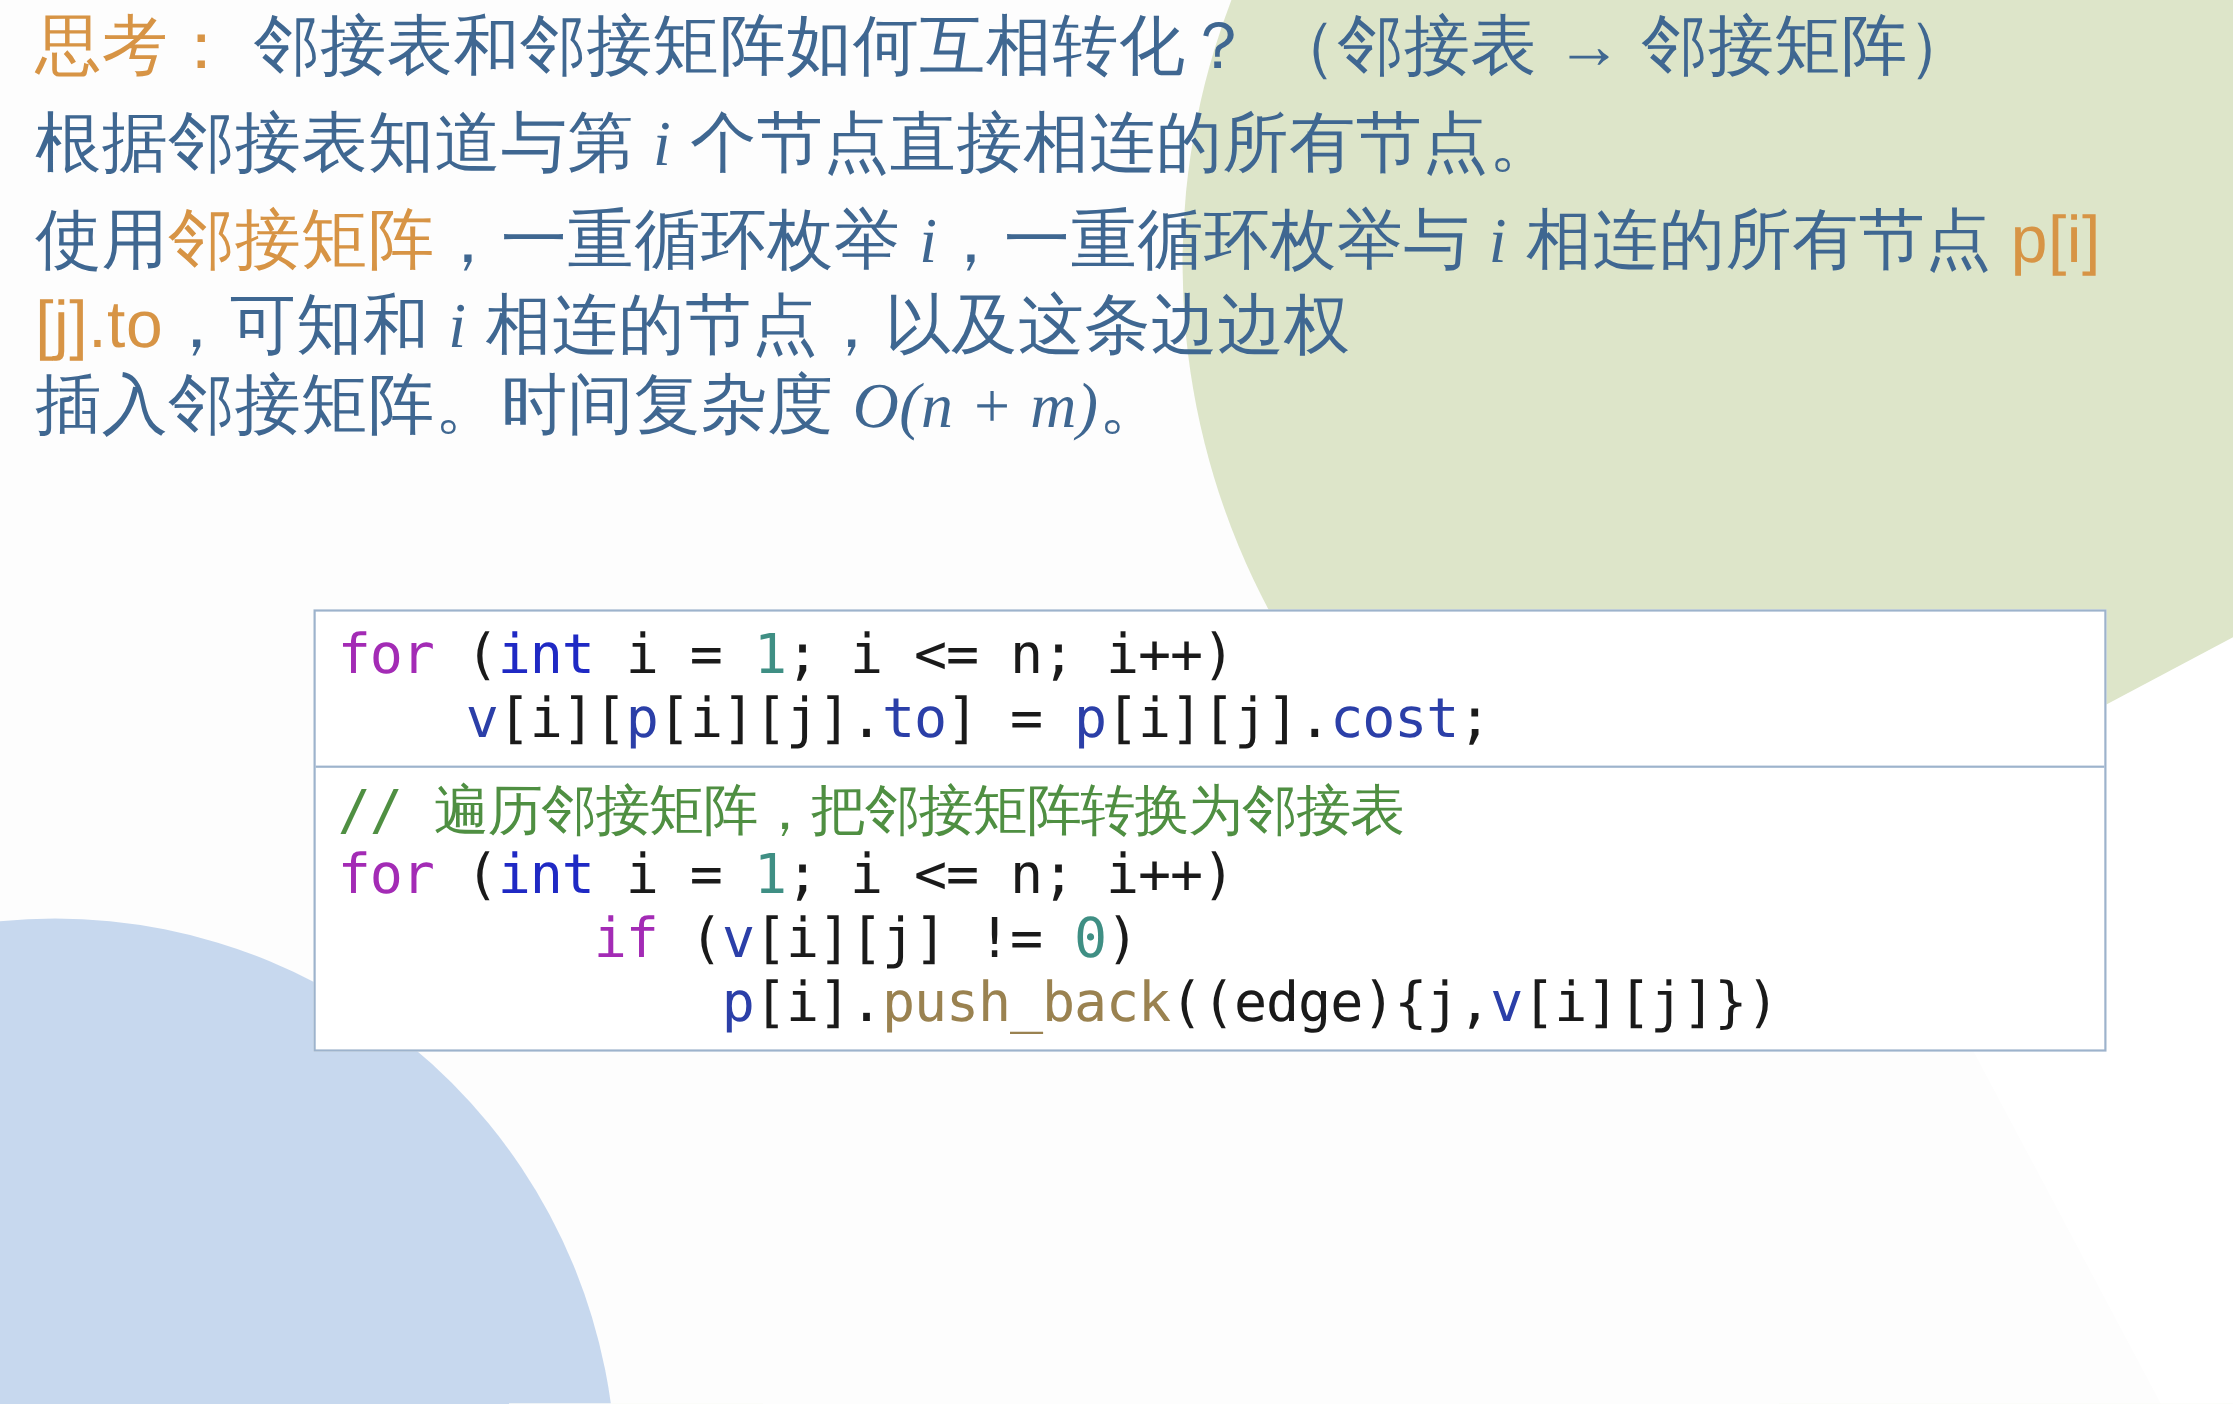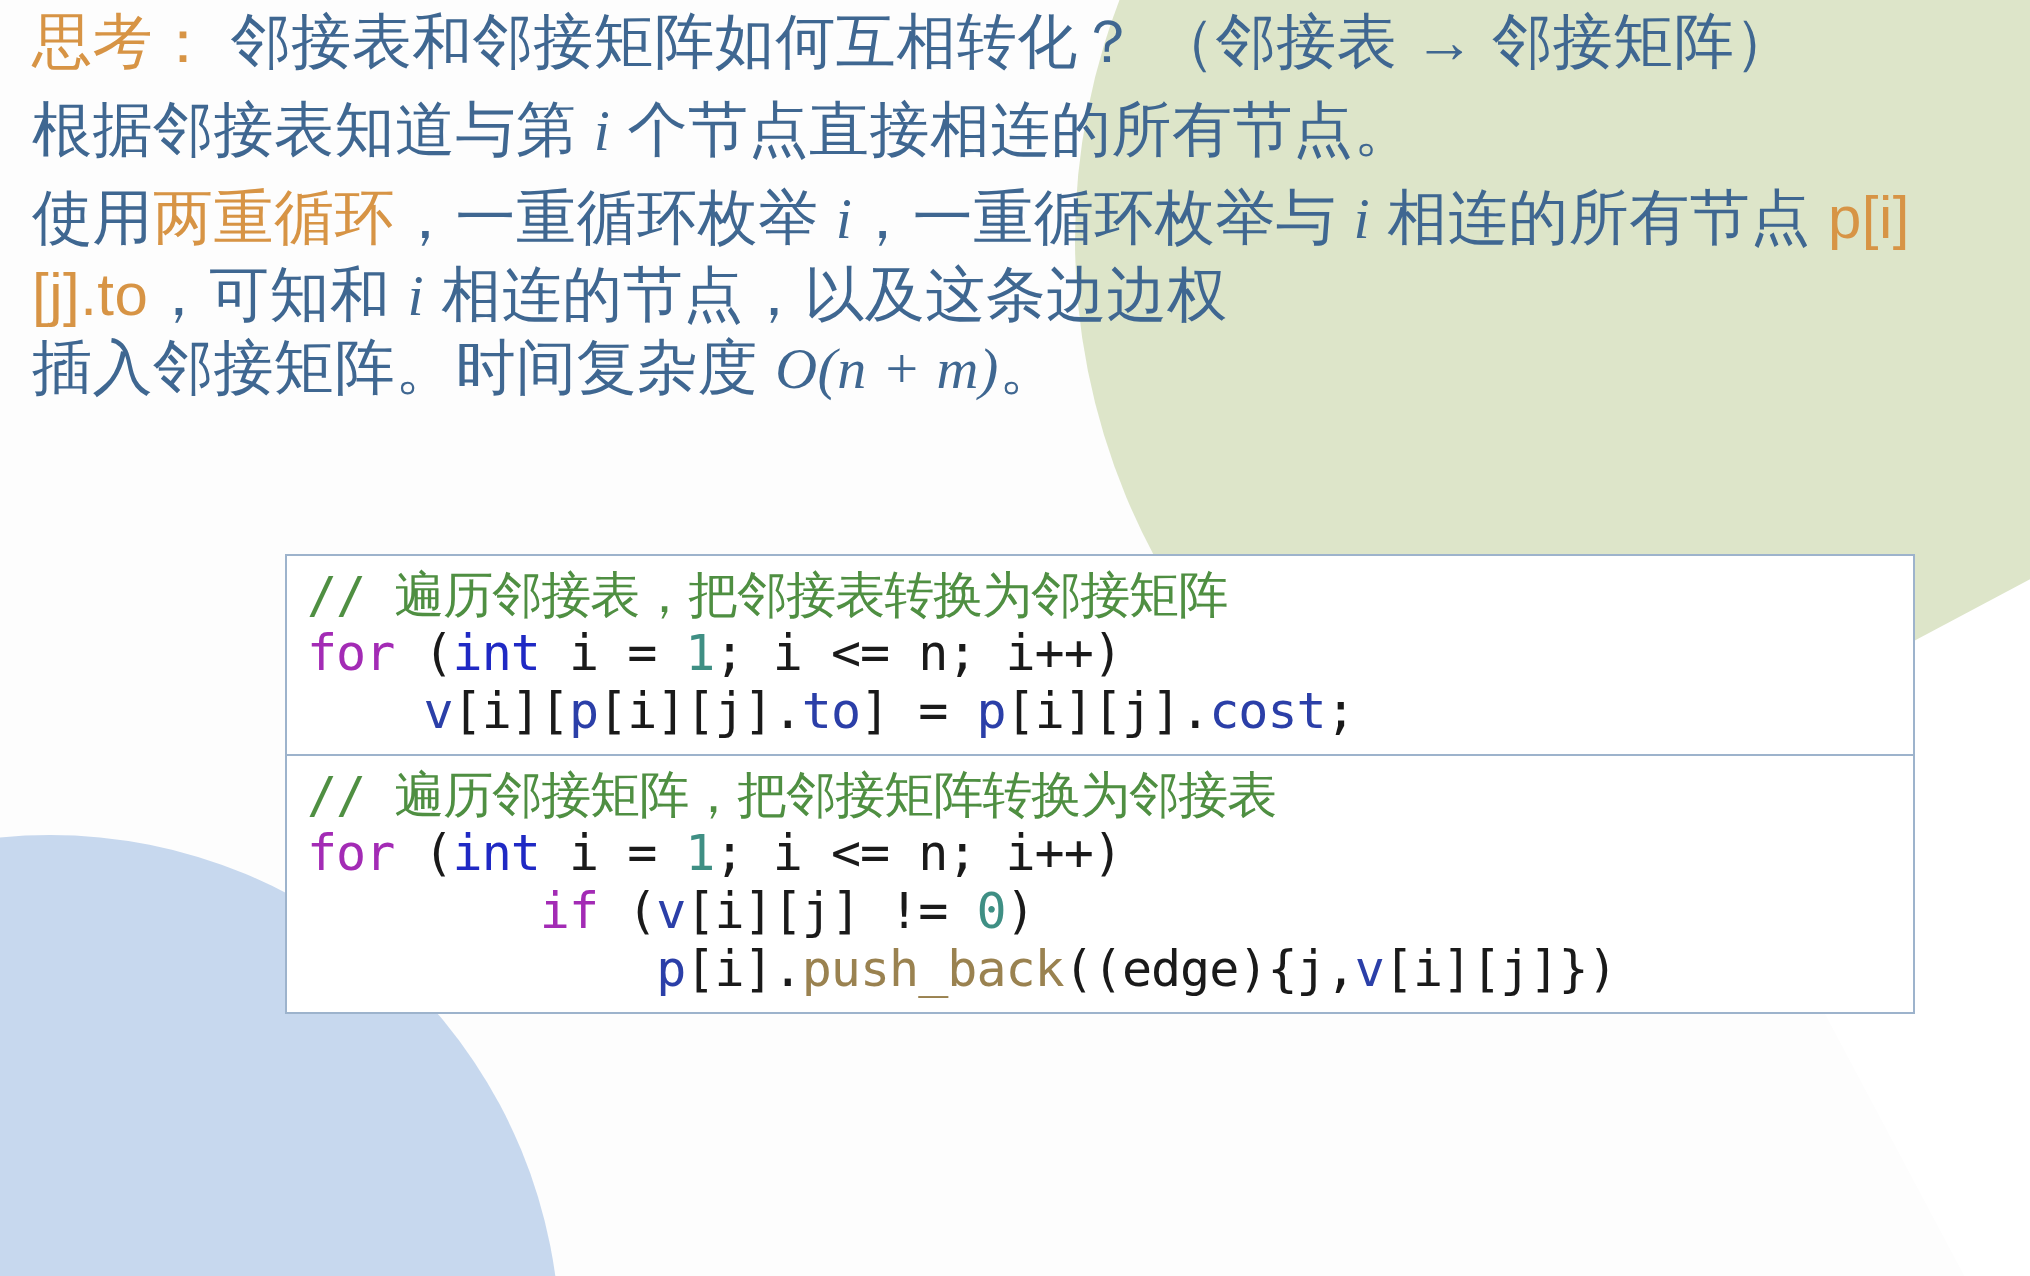--- a/index.html
+++ b/index.html
@@ -128,28 +128,27 @@
     <div class="shape-blue"></div>
 
   </div>
 
   <div class="content">
 
     <div class="para p1"><span class="lbl">思考：</span><span> 邻接表和邻接矩阵如何互相转化？ （邻接表 → 邻接矩阵）</span></div>
 
     <div class="para p2"><span>根据邻接表知道与第 </span><span class="mi">i</span><span> 个节点直接相连的所有节点。</span></div>
 
-    <div class="para p3"><span>使用</span><span class="hl">两重循环</span><span>，一重循环枚举 </span><span class="mi">i</span><span>，一重循环枚举与 </span><span class="mi">i</span><span> 相连的所有节点 </span><span class="hl">p[i][j].to</span><span>，可知和 </span><span class="mi">i</span><span> 相连的节点，以及这条边边权</span></div>
+    <div class="para p3"><span>使用</span><span class="hl">邻接矩阵</span><span>，一重循环枚举 </span><span class="mi">i</span><span>，一重循环枚举与 </span><span class="mi">i</span><span> 相连的所有节点 </span><span class="hl">p[i][j].to</span><span>，可知和 </span><span class="mi">i</span><span> 相连的节点，以及这条边边权</span></div>
 
     <div class="para p4"><span>插入邻接矩阵。时间复杂度 </span><span class="mo">O(n + m)</span><span>。</span></div>
 
     <div class="codebox">
 
       <div class="code-sect">
-        <div class="code-line c-comment">// 遍历邻接表，把邻接表转换为邻接矩阵</div>
         <div>
             <div class="code-line"><span class="c-kw">for</span><span class="c-plain"> (</span><span class="c-type">int</span><span class="c-plain"> i = </span><span class="c-num">1</span><span class="c-plain">; i &lt;= n; i++)</span></div>
             <div class="code-line"><span class="c-plain">    </span><span class="c-var">v</span><span class="c-plain">[i][</span><span class="c-var">p</span><span class="c-plain">[i][j].</span><span class="c-var">to</span><span class="c-plain">] = </span><span class="c-var">p</span><span class="c-plain">[i][j].</span><span class="c-var">cost</span><span class="c-plain">;</span></div>
           </div>
       </div>
 
       <div class="code-sect">
         <div class="code-line c-comment">// 遍历邻接矩阵，把邻接矩阵转换为邻接表</div>
         <div>
             <div class="code-line"><span class="c-kw">for</span><span class="c-plain"> (</span><span class="c-type">int</span><span class="c-plain"> i = </span><span class="c-num">1</span><span class="c-plain">; i &lt;= n; i++)</span></div>

